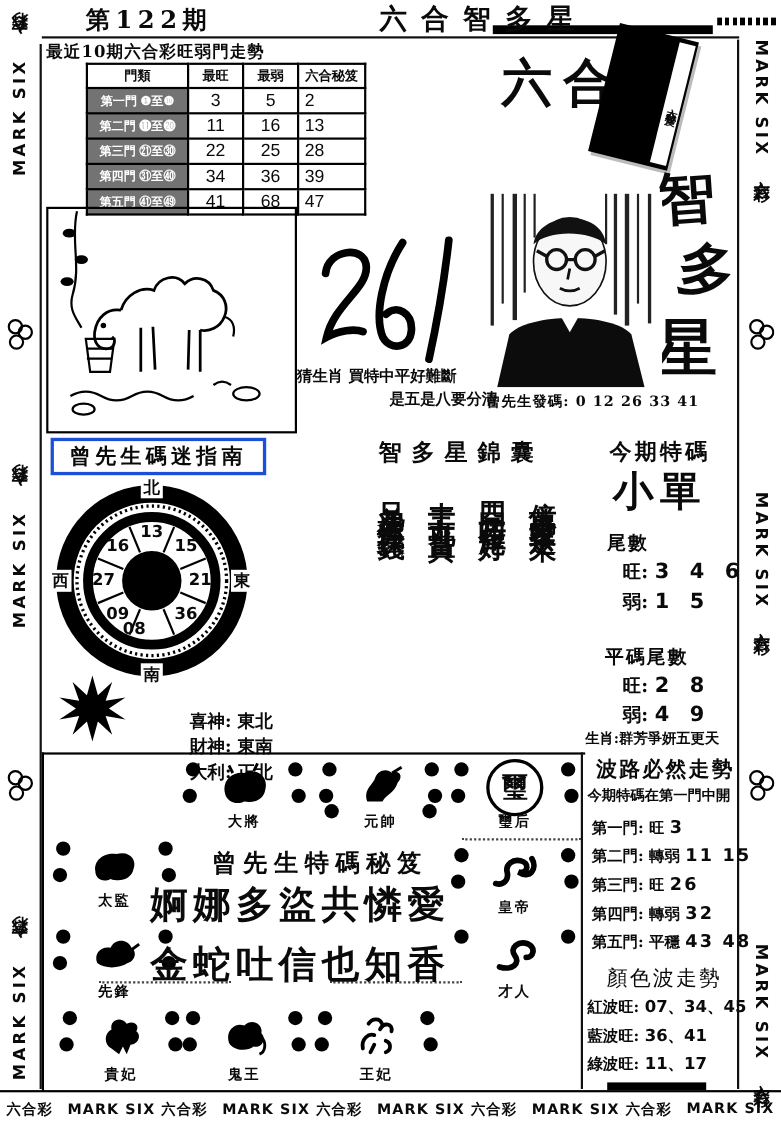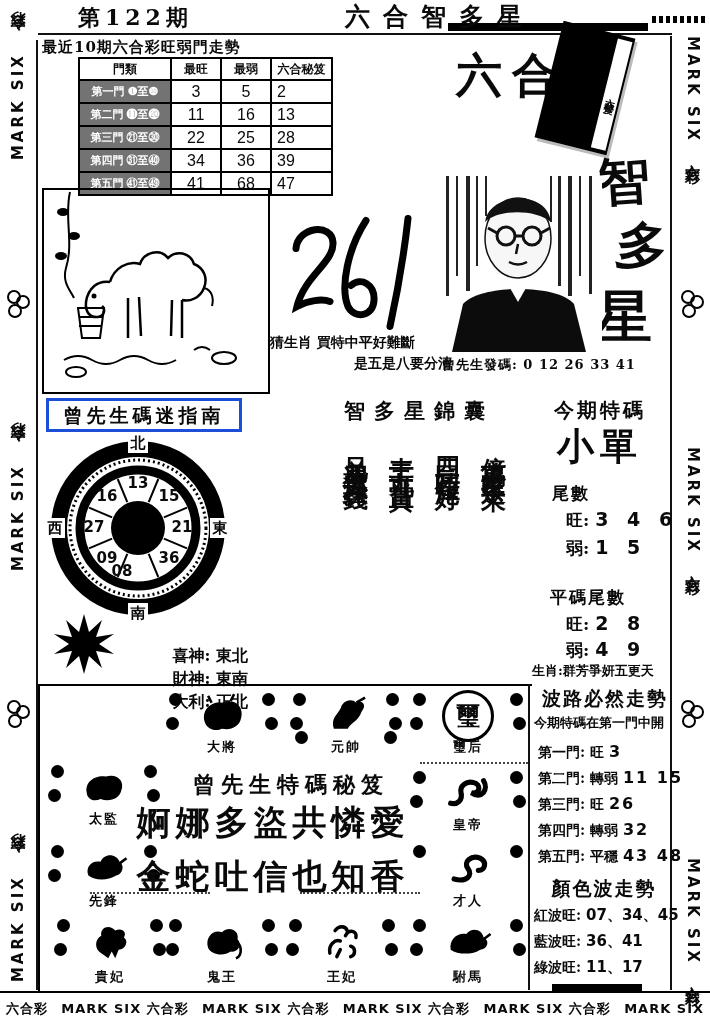--- a/index.html
+++ b/index.html
@@ -88,21 +88,21 @@
   .seal{position:absolute;left:50%;top:0;transform:translateX(-50%);width:46px;height:46px;border:3px solid #000;
         border-radius:50%;text-align:center;line-height:46px;font-size:24px;font-weight:700;}
   
   .mjTitle{left:158px;top:770px;width:266px;font-size:22px;font-weight:700;letter-spacing:6px;text-align:center;}
   .mjLine{position:absolute;left:108px;width:330px;font-size:34px;font-weight:700;letter-spacing:5px;text-align:center;white-space:nowrap;}
   
   .blTitle{left:540px;top:686px;width:130px;font-size:19px;font-weight:700;letter-spacing:2px;text-align:center;}
   .blSub{left:534px;top:714px;width:140px;font-size:13px;font-weight:700;}
   .blRow{position:absolute;left:538px;width:134px;font-size:14px;font-weight:700;white-space:nowrap;}
   .blRow .n{font-family:"DejaVu Sans","Liberation Sans",sans-serif;font-size:16px;letter-spacing:2px;}
-  .clrTitle{left:544px;top:876px;width:120px;font-size:19px;font-weight:700;letter-spacing:2px;text-align:center;}
+  .clrTitle{left:544px;top:876px;width:120px;font-size:19px;font-weight:400;letter-spacing:2px;text-align:center;}
   .clrRow{position:absolute;left:534px;width:140px;font-size:14px;font-weight:700;white-space:nowrap;}
   .clrRow .n{font-family:"DejaVu Sans","Liberation Sans",sans-serif;font-size:15px;}
   
   .footBar{left:552px;top:984px;width:90px;height:7px;background:#000;}
   .footer{position:absolute;left:0;right:0;bottom:0;height:31px;border-top:2px solid #000;
           display:flex;align-items:center;justify-content:space-between;padding:0 6px;
           font-family:"DejaVu Sans","Liberation Sans",sans-serif;font-size:13px;font-weight:700;letter-spacing:1px;}
 </style>
 </head>
 <body>
@@ -437,31 +437,20 @@
   <div class="cell" style="left:288px;top:916px;width:108px;height:70px">
     <span class="dot d1"></span>
       <span class="dot d2"></span>
       <span class="dot d3"></span>
       <span class="dot d4"></span>
     <svg class="fig" width="52" height="48" viewBox="0 0 60 52">
         <path fill="none" stroke="#000" stroke-width="4" stroke-linecap="round" d="M16,40 C14,30 22,24 28,26 M34,20 C38,12 48,14 46,22 M22,14 C26,8 34,8 36,14 M40,32 C46,34 46,42 40,44 M24,44 L28,36"></path>
       </svg>
     <span class="cLabel">王妃</span>
   </div>
-  <div class="cell" style="left:412px;top:916px;width:112px;height:70px">
-    <span class="dot d1"></span>
-      <span class="dot d2"></span>
-      <span class="dot d3"></span>
-      <span class="dot d4"></span>
-    <svg class="fig" width="52" height="48" viewBox="0 0 60 52">
-        <path fill="#000" d="M10,36 C8,24 18,16 28,18 C34,10 46,12 48,22 C56,26 52,36 44,36 C36,42 18,42 10,36 Z"></path>
-        <path stroke="#000" stroke-width="3" d="M48,24 L56,18"></path>
-      </svg>
-    <span class="cLabel">駙馬</span>
-  </div>
 
   <div class="abs mjTitle">曾先生特碼秘笈</div>
   <div class="mjLine" style="top:800px">婀娜多盜共憐愛</div>
   <div class="mjLine" style="top:854px">金蛇吐信也知香</div>
 
   <div class="abs blTitle">波路必然走勢</div>
   <div class="abs blSub">今期特碼在第一門中開</div>
   <div class="blRow" style="top:742px">
     <span>第一門:</span>
     <span>旺</span>

